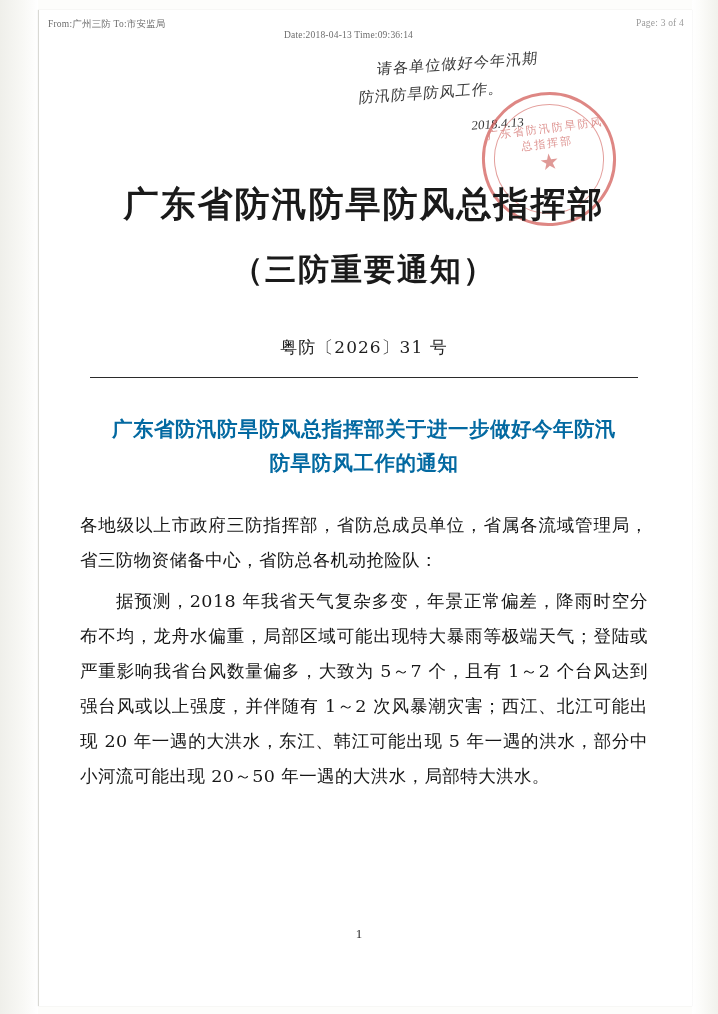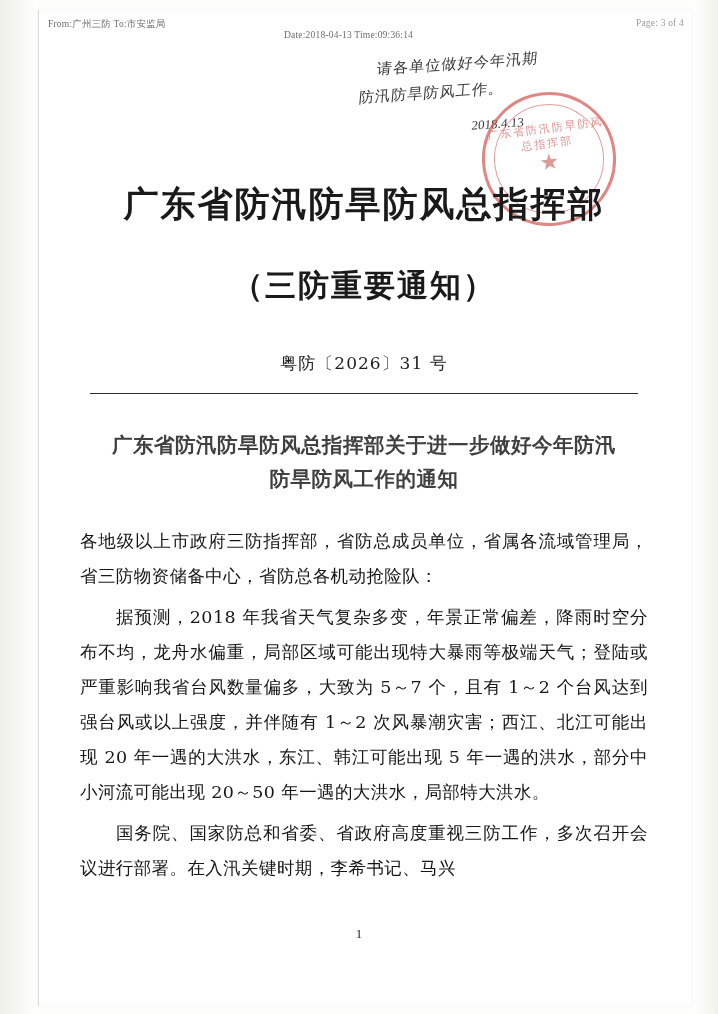--- a/index.html
+++ b/index.html
@@ -142,21 +142,21 @@
     color: #1a1a1a;
     line-height: 52px;
   }
   .doc-subtitle {
     text-align: center;
     font-family: "DejaVu Serif", "Liberation Serif", serif;
     font-weight: bold;
     font-size: 31px;
     letter-spacing: 2px;
     color: #1a1a1a;
-    margin-top: 32px;
+    margin-top: 16px;
     line-height: 46px;
   }
   .doc-number {
     text-align: center;
     font-family: "DejaVu Serif", "Liberation Serif", serif;
     font-size: 17px;
     letter-spacing: 1px;
     color: #1e1e1e;
     margin-top: 44px;
   }
@@ -165,21 +165,21 @@
     height: 1px;
     background: #2b2b2b;
   }
   .doc-heading {
     text-align: center;
     font-family: "DejaVu Serif", "Liberation Serif", serif;
     font-weight: bold;
     font-size: 20.5px;
     line-height: 34px;
     letter-spacing: 0.5px;
-    color: #404040;
+    color: #0369a1;
     margin: 34px 24px 0 24px;
   }
   .doc-body {
     margin-top: 28px;
     font-family: "DejaVu Serif", "Liberation Serif", serif;
     font-size: 17.5px;
     line-height: 35px;
     color: #161616;
     letter-spacing: 0.4px;
     text-align: justify;
@@ -225,18 +225,17 @@
 
   <div class="doc">
     <div class="doc-title">广东省防汛防旱防风总指挥部</div>
     <div class="doc-subtitle">（三防重要通知）</div>
     <div class="doc-number">粤防〔2026〕31 号</div>
     <div class="rule"></div>
     <div class="doc-heading">广东省防汛防旱防风总指挥部关于进一步做好今年防汛防旱防风工作的通知</div>
     <div class="doc-body">
       <p>各地级以上市政府三防指挥部，省防总成员单位，省属各流域管理局，省三防物资储备中心，省防总各机动抢险队：</p>
       <p class="indent">据预测，2018 年我省天气复杂多变，年景正常偏差，降雨时空分布不均，龙舟水偏重，局部区域可能出现特大暴雨等极端天气；登陆或严重影响我省台风数量偏多，大致为 5～7 个，且有 1～2 个台风达到强台风或以上强度，并伴随有 1～2 次风暴潮灾害；西江、北江可能出现 20 年一遇的大洪水，东江、韩江可能出现 5 年一遇的洪水，部分中小河流可能出现 20～50 年一遇的大洪水，局部特大洪水。</p>
-      <p class="indent">国务院、国家防总和省委、省政府高度重视三防工作，多次召开会议进行部署。在入汛关键时期，李希书记、马兴</p>
     </div>
   </div>
 
   <div class="page-number">1</div>
 </div>
 
 </body></html>

